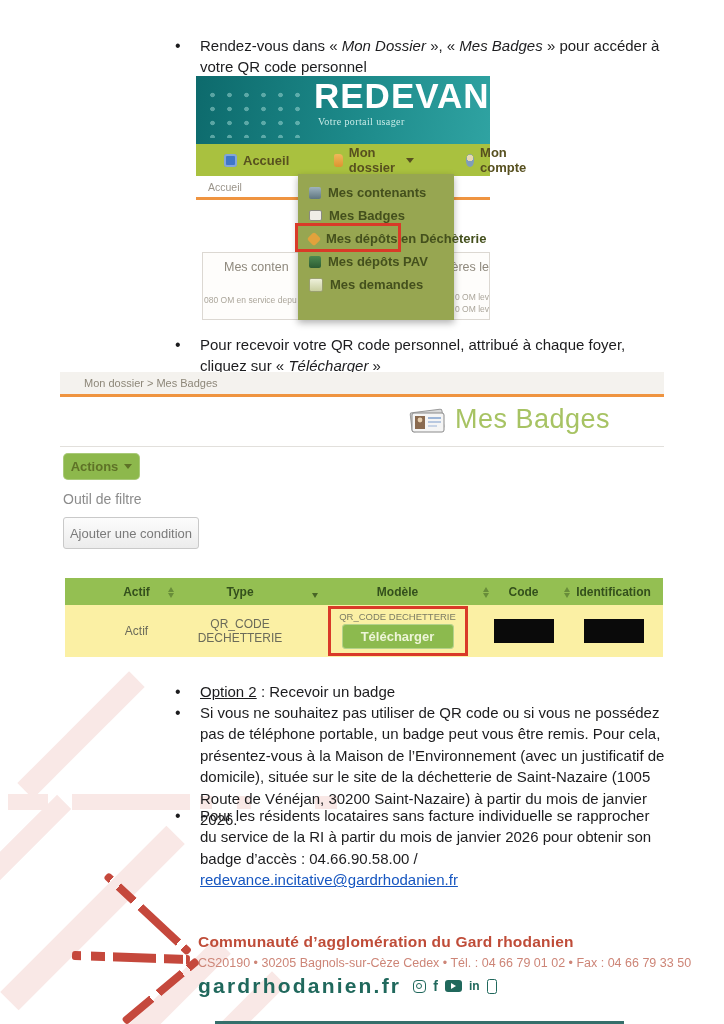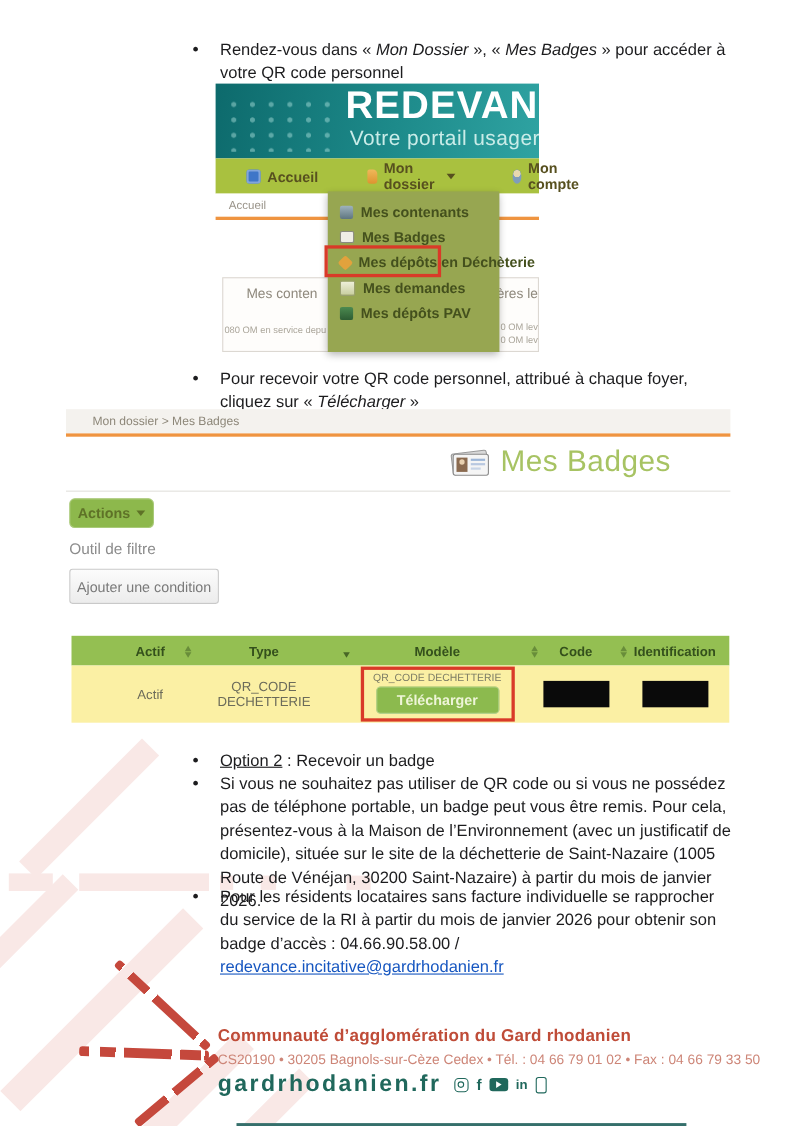--- a/index.html
+++ b/index.html
@@ -25,21 +25,21 @@
   a.mail{color:#1656c0;text-decoration:underline;}
   
   #shot1{position:absolute;left:196px;top:76px;width:294px;height:246px;z-index:1;background:#fff;}
   #p1-header{position:relative;height:68px;overflow:hidden;
     background:linear-gradient(100deg,#0d6a6c 0%,#1d8a8a 55%,#2fa3a2 100%);}
   #p1-dots{position:absolute;left:8px;top:12px;width:96px;height:50px;
     background-image:radial-gradient(circle,rgba(180,230,225,.45) 2px,transparent 2.6px);
     background-size:17px 14px;}
   #p1-brand{position:absolute;left:118px;top:0px;font-size:35px;font-weight:bold;color:#ffffff;
     letter-spacing:1px;white-space:nowrap;}
-  #p1-tagline{position:absolute;left:122px;top:40px;font-size:19px;color:#c9ece8;letter-spacing:.4px;white-space:nowrap;}
+  #p1-tagline{position:absolute;left:122px;top:40px;font-size:10px;color:#c9ece8;letter-spacing:.4px;white-space:nowrap;font-family:Liberation Serif, serif;}
   #p1-nav{position:relative;height:32px;background:#a9c13f;display:flex;align-items:center;
     font-size:13px;font-weight:bold;color:#57501f;}
   .nav-item{display:flex;align-items:center;gap:6px;}
   #nav-accueil{margin-left:28px;}
   #nav-dossier{margin-left:45px;}
   #nav-compte{margin-left:52px;}
   .ic12{width:13px;height:13px;border-radius:3px;display:inline-block;}
   #accueil-ic{background:#3f76c8;box-shadow:inset 0 0 0 2px rgba(255,255,255,.35);}
   #dossier-ic{background:linear-gradient(#f0b85a,#dd9430);border-radius:2px 4px 3px 3px;}
   #compte-ic{background:radial-gradient(circle at 50% 30%,#e8d8b0 0 3px,#7f9dbb 3.5px);border-radius:50%;}
@@ -184,26 +184,26 @@
       </div>
       <div class="menu-item">
         <span class="mi-ic" id="mi-badges"></span>
         <span>Mes Badges</span>
       </div>
       <div class="menu-item">
         <span class="mi-ic" id="mi-dechets"></span>
         <span>Mes dépôts en Déchèterie</span>
       </div>
       <div class="menu-item">
+        <span class="mi-ic" id="mi-pav"></span>
+        <span>Mes dépôts PAV</span>
+      </div>
+      <div class="menu-item">
         <span class="mi-ic" id="mi-demandes"></span>
         <span>Mes demandes</span>
-      </div>
-      <div class="menu-item">
-        <span class="mi-ic" id="mi-pav"></span>
-        <span>Mes dépôts PAV</span>
       </div>
       <div id="menu-highlight"></div>
     </div>
   </div>
 
   <div class="bullet-row" style="left:175px;top:334px;">
     <span class="bullet-dot">•</span>
     <div class="bullet-text"><span>Pour recevoir votre QR code personnel, attribué à chaque foyer, cliquez sur « </span><span class="it">Télécharger</span><span> »</span></div>
   </div>
 

